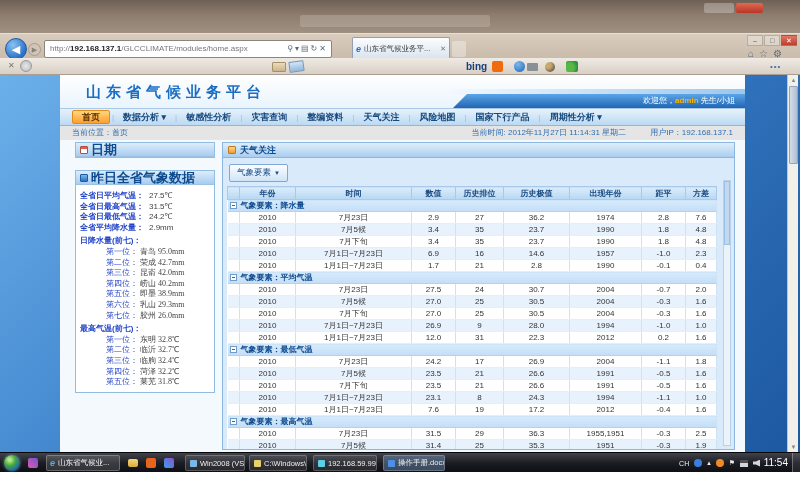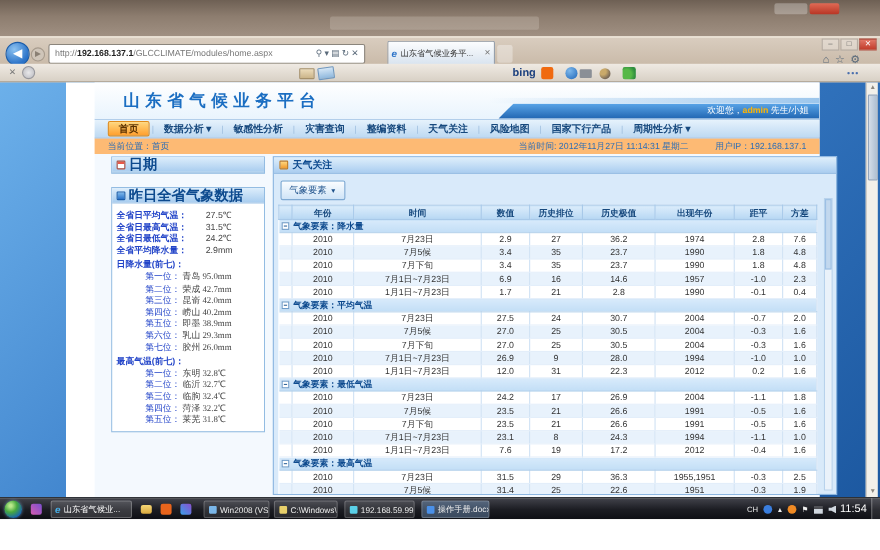--- a/index.html
+++ b/index.html
@@ -63,40 +63,40 @@
   
   .viewport { position:absolute; left:0; top:75px; width:800px; height:377px;
     background:linear-gradient(135deg,#6cb0ea 0%, #3a7ec9 45%, #1c58a0 100%); }
 
   .v-scroll { position:absolute; left:787px; top:0; width:11px; height:377px; background:#f2f0ea; border-left:1px solid #c8c4bc; }
   .v-arrow { width:11px; height:10px; font-size:6px; color:#8a867e; text-align:center; line-height:10px; }
   .v-arrow.down { position:absolute; bottom:0; }
   .v-thumb { position:absolute; left:1px; top:11px; width:9px; height:78px;
     background:linear-gradient(90deg,#d4dde8,#aebfd2); border:1px solid #93a5bd; border-radius:1px; }
 
-  .card { position:absolute; left:60px; top:0; width:685px; height:377px; background:#fff;padding-left:26px; }
+  .card { position:absolute; left:60px; top:0; width:685px; height:377px; background:#fff; }
 
   .site-header { position:relative; height:33px; background:linear-gradient(#ffffff,#e9f4fd); }
   .site-title { padding-left:26px; line-height:33px; font-size:15px; font-weight:bold; color:#1b6ec2; letter-spacing:5px; }
   .welcome-strip { position:absolute; right:0; top:14px; width:300px; height:5px;
     background:linear-gradient(90deg, rgba(130,180,230,0), #9cc6ec); }
   .welcome-ribbon { position:absolute; right:0; top:19px; width:292px; height:14px;
     background:linear-gradient(#5aa5e8,#2166b2); clip-path:polygon(14px 0,100% 0,100% 100%,0 100%);
     font-size:8px; color:#fff; line-height:14px; text-align:right; padding-right:10px; }
   .welcome-ribbon .user { color:#ffb400; font-weight:bold; }
 
   .nav-bar { height:18px; display:flex; align-items:center; padding-left:12px;
     background:linear-gradient(#e6f2fc,#bdd9f2); border-top:1px solid #aac9e8; border-bottom:1px solid #8fb6e0;
     font-size:9px; color:#17497e; }
   .nav-item { padding:0 9px; font-weight:bold; white-space:nowrap; }
   .nav-item.active { background:linear-gradient(#ffd77e,#ff9f2e); border:1px solid #e08b1a; border-radius:2px;
     line-height:12px; color:#5a3000; margin-right:2px; }
   .nav-sep { color:#9dbdde; font-size:8px; }
 
-  .crumb-row { height:14px; background:#fdba74; display:flex; justify-content:space-between;
+  .crumb-row { height:14px; background:#e5e5e5; display:flex; justify-content:space-between;
     font-size:8px; color:#2e6eb5; line-height:14px; padding:0 12px; }
   .crumb-right span { margin-left:22px; }
 
   .card-body { position:relative; height:312px; background:#f4f9fe; }
 
   
   .sidebar { position:absolute; left:15px; top:2px; width:140px; height:308px; overflow:hidden; }
   .side-panel { border:1px solid #93bce2; background:#fff; margin-bottom:12px; }
   .side-head { height:14px; background:linear-gradient(#dcedfb,#a9cdef); border-bottom:1px solid #9cc2e6;
     font-size:13px; font-weight:bold; color:#0d4a8e; line-height:13px; padding-left:4px; display:flex; align-items:center; gap:3px; }
@@ -104,21 +104,21 @@
   .cal-icon { background:linear-gradient(#e85a4a 40%, #fff 40%); border:1px solid #b05040; }
   .stats-icon { background:linear-gradient(#7db8ec,#2a72c8); border:1px solid #1b5ca8; }
   .watch-icon { background:linear-gradient(#ffd77e,#f09a2e); border:1px solid #c07a20; }
   .date-body { padding:5px 8px 6px 4px; text-align:right; font-size:8.5px; line-height:13px; }
   .d1 { color:#1a55b0; font-weight:bold; }
   .d2 { color:#2f9e3f; }
   .d3 { color:#444; }
   .d4 { color:#2f9e3f; }
   .weather-body { padding:6px 2px 4px 4px; font-size:8px; line-height:10.6px; white-space:nowrap; }
   .stat-label { color:#2143c8; font-weight:bold; }
-  .stat-value { color:#444; margin-left:17px; }
+  .stat-value { color:#444; margin-left:5px; }
   .sec-title { color:#2143c8; font-weight:bold; margin-top:3px; }
   .rank-row { padding-left:26px;font-family:Liberation Serif, serif; }
   .rank-label { color:#2143c8; }
   .rank-value { color:#444; margin-left:2px; }
 
   
   .main-panel { position:absolute; left:162px; top:2px; width:513px; height:308px;
     border:1px solid #8cb6e0; background:#d9eafa; overflow:hidden; }
   .main-head { height:15px; background:linear-gradient(#dfeffb,#aacdf0); border-bottom:1px solid #8cb6e0;
     font-size:9px; font-weight:bold; color:#0d4a8e; display:flex; align-items:center; gap:4px; padding-left:5px; }
@@ -512,21 +512,21 @@
                   <td>1955,1951</td>
                   <td>-0.3</td>
                   <td>2.5</td>
                 </tr>
                 <tr class="data-alt">
                   <td></td>
                   <td>2010</td>
                   <td>7月5候</td>
                   <td>31.4</td>
                   <td>25</td>
-                  <td>22.6</td>
+                  <td>35.3</td>
                   <td>1951</td>
                   <td>-0.3</td>
                   <td>1.9</td>
                 </tr>
               </tbody>
           </table>
           <div class="inner-scroll">
               <div class="inner-thumb"></div>
             </div>
         </div>

